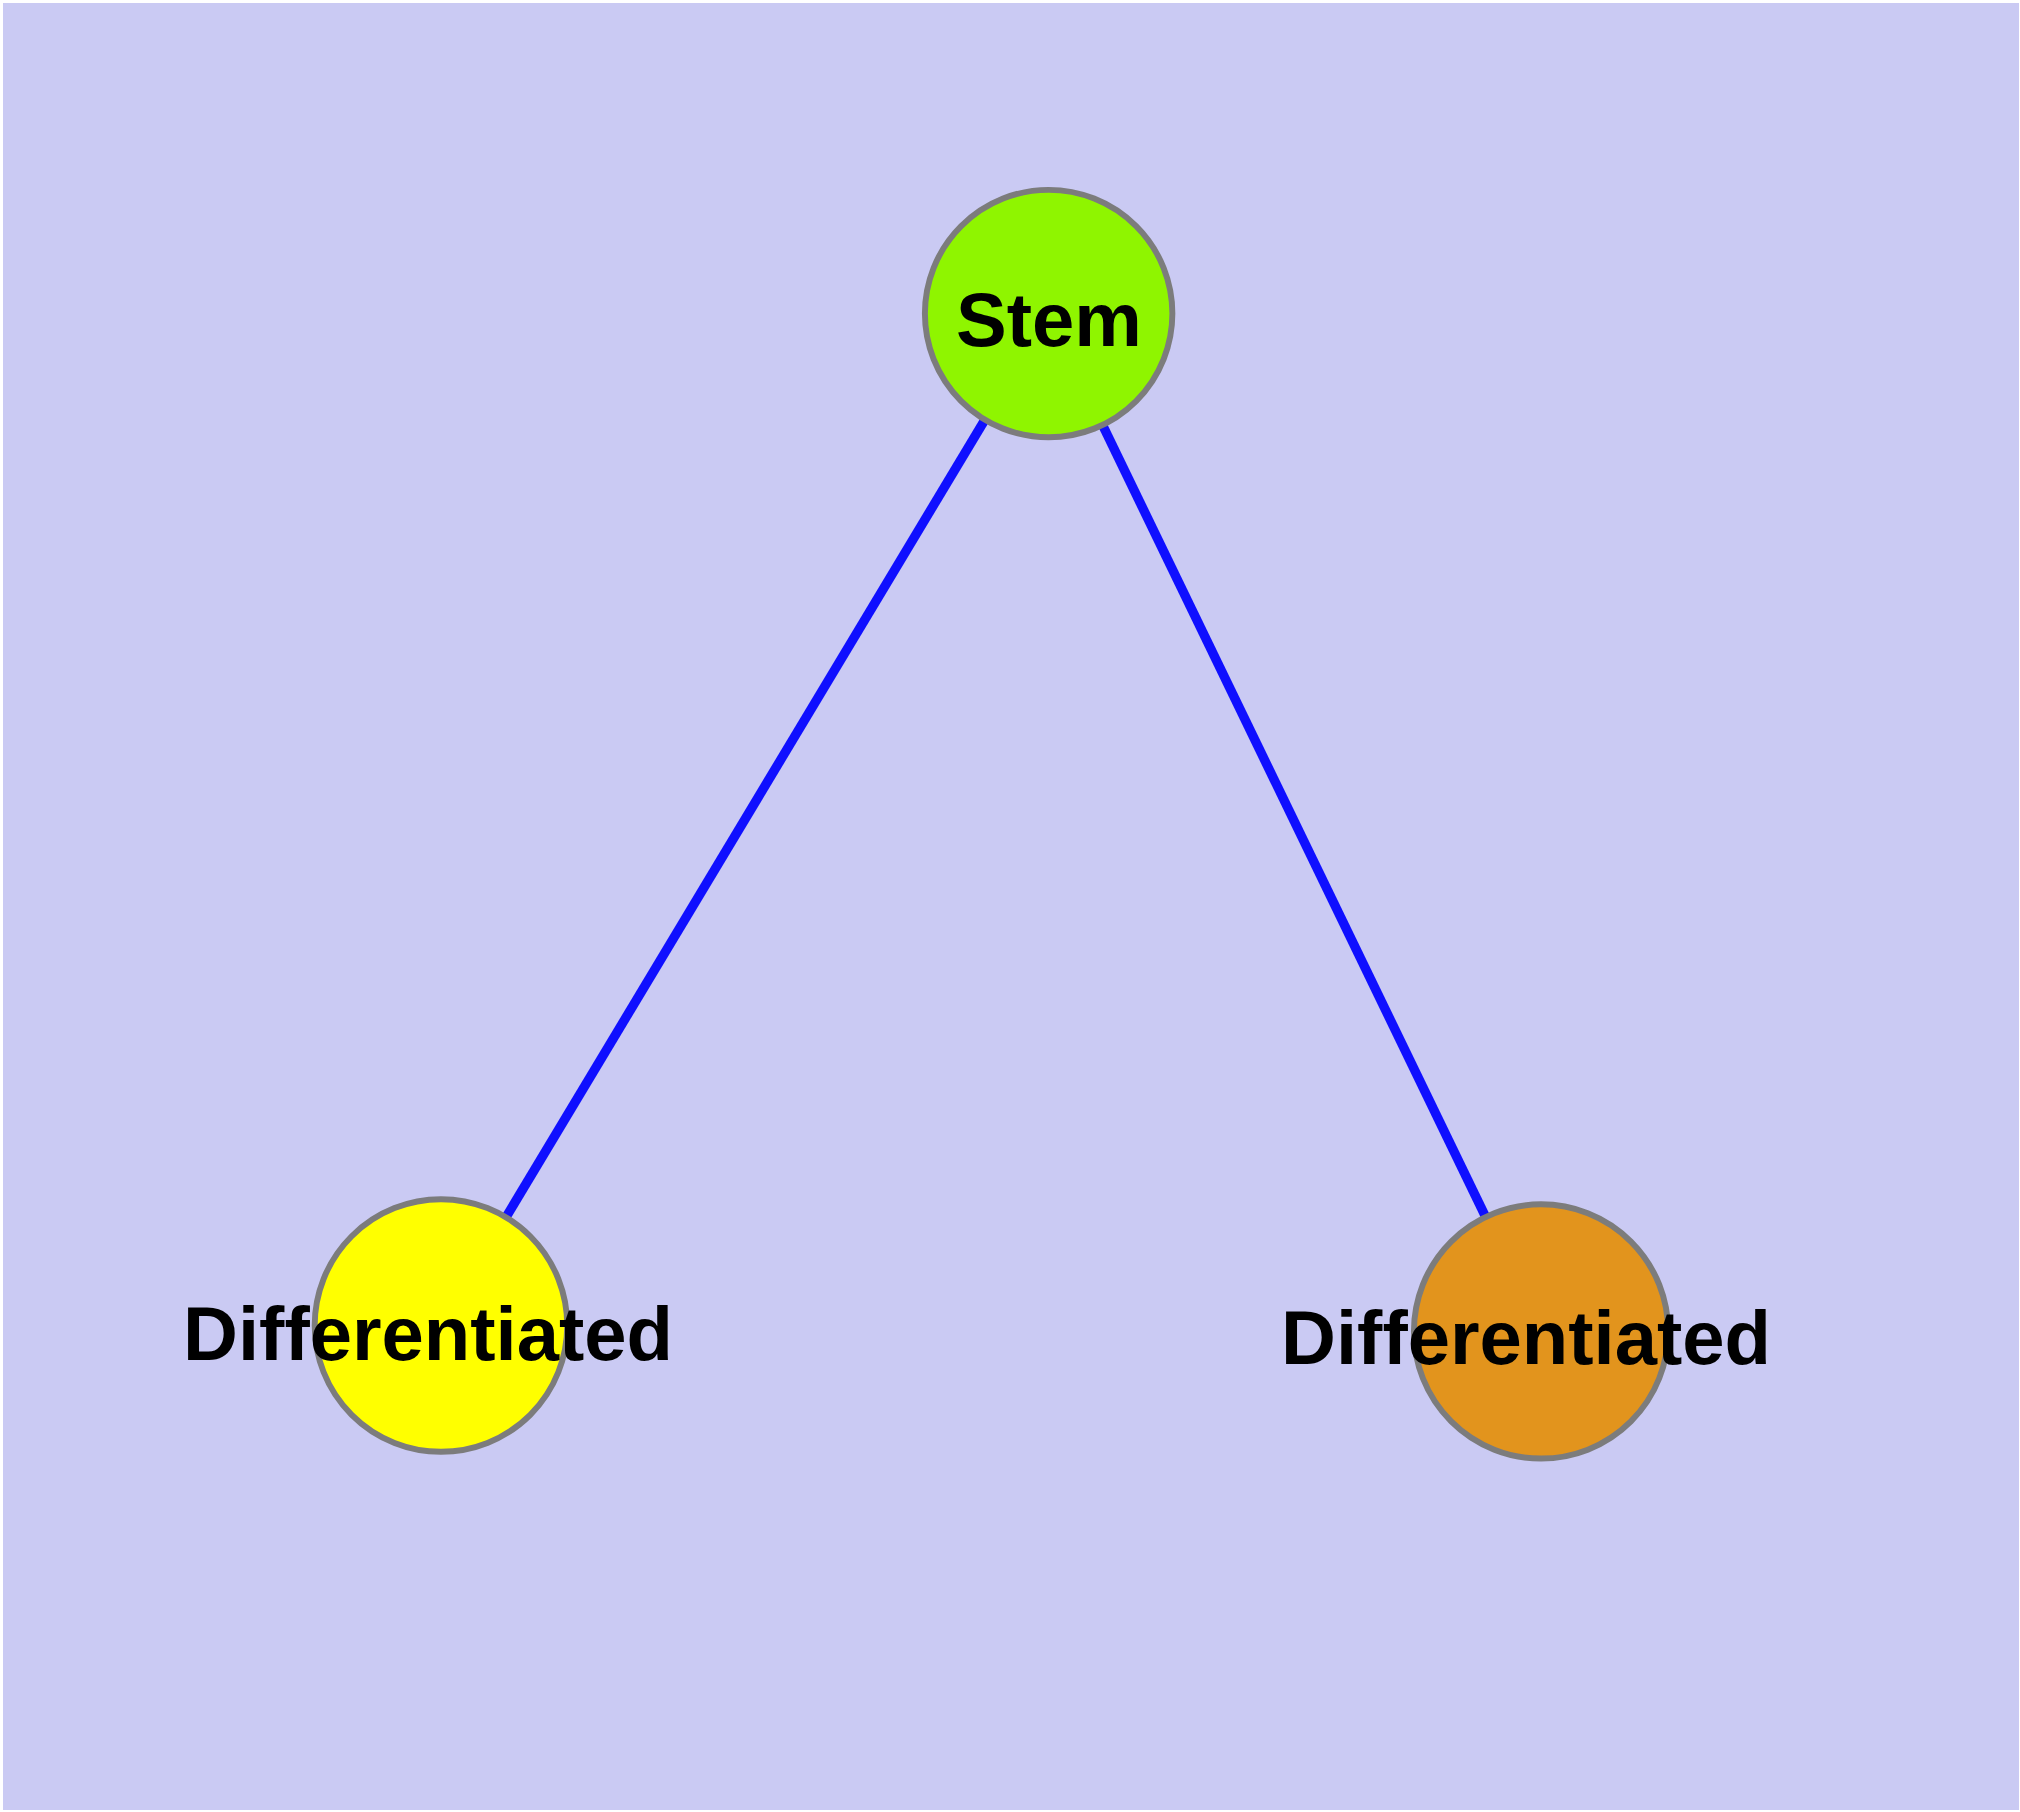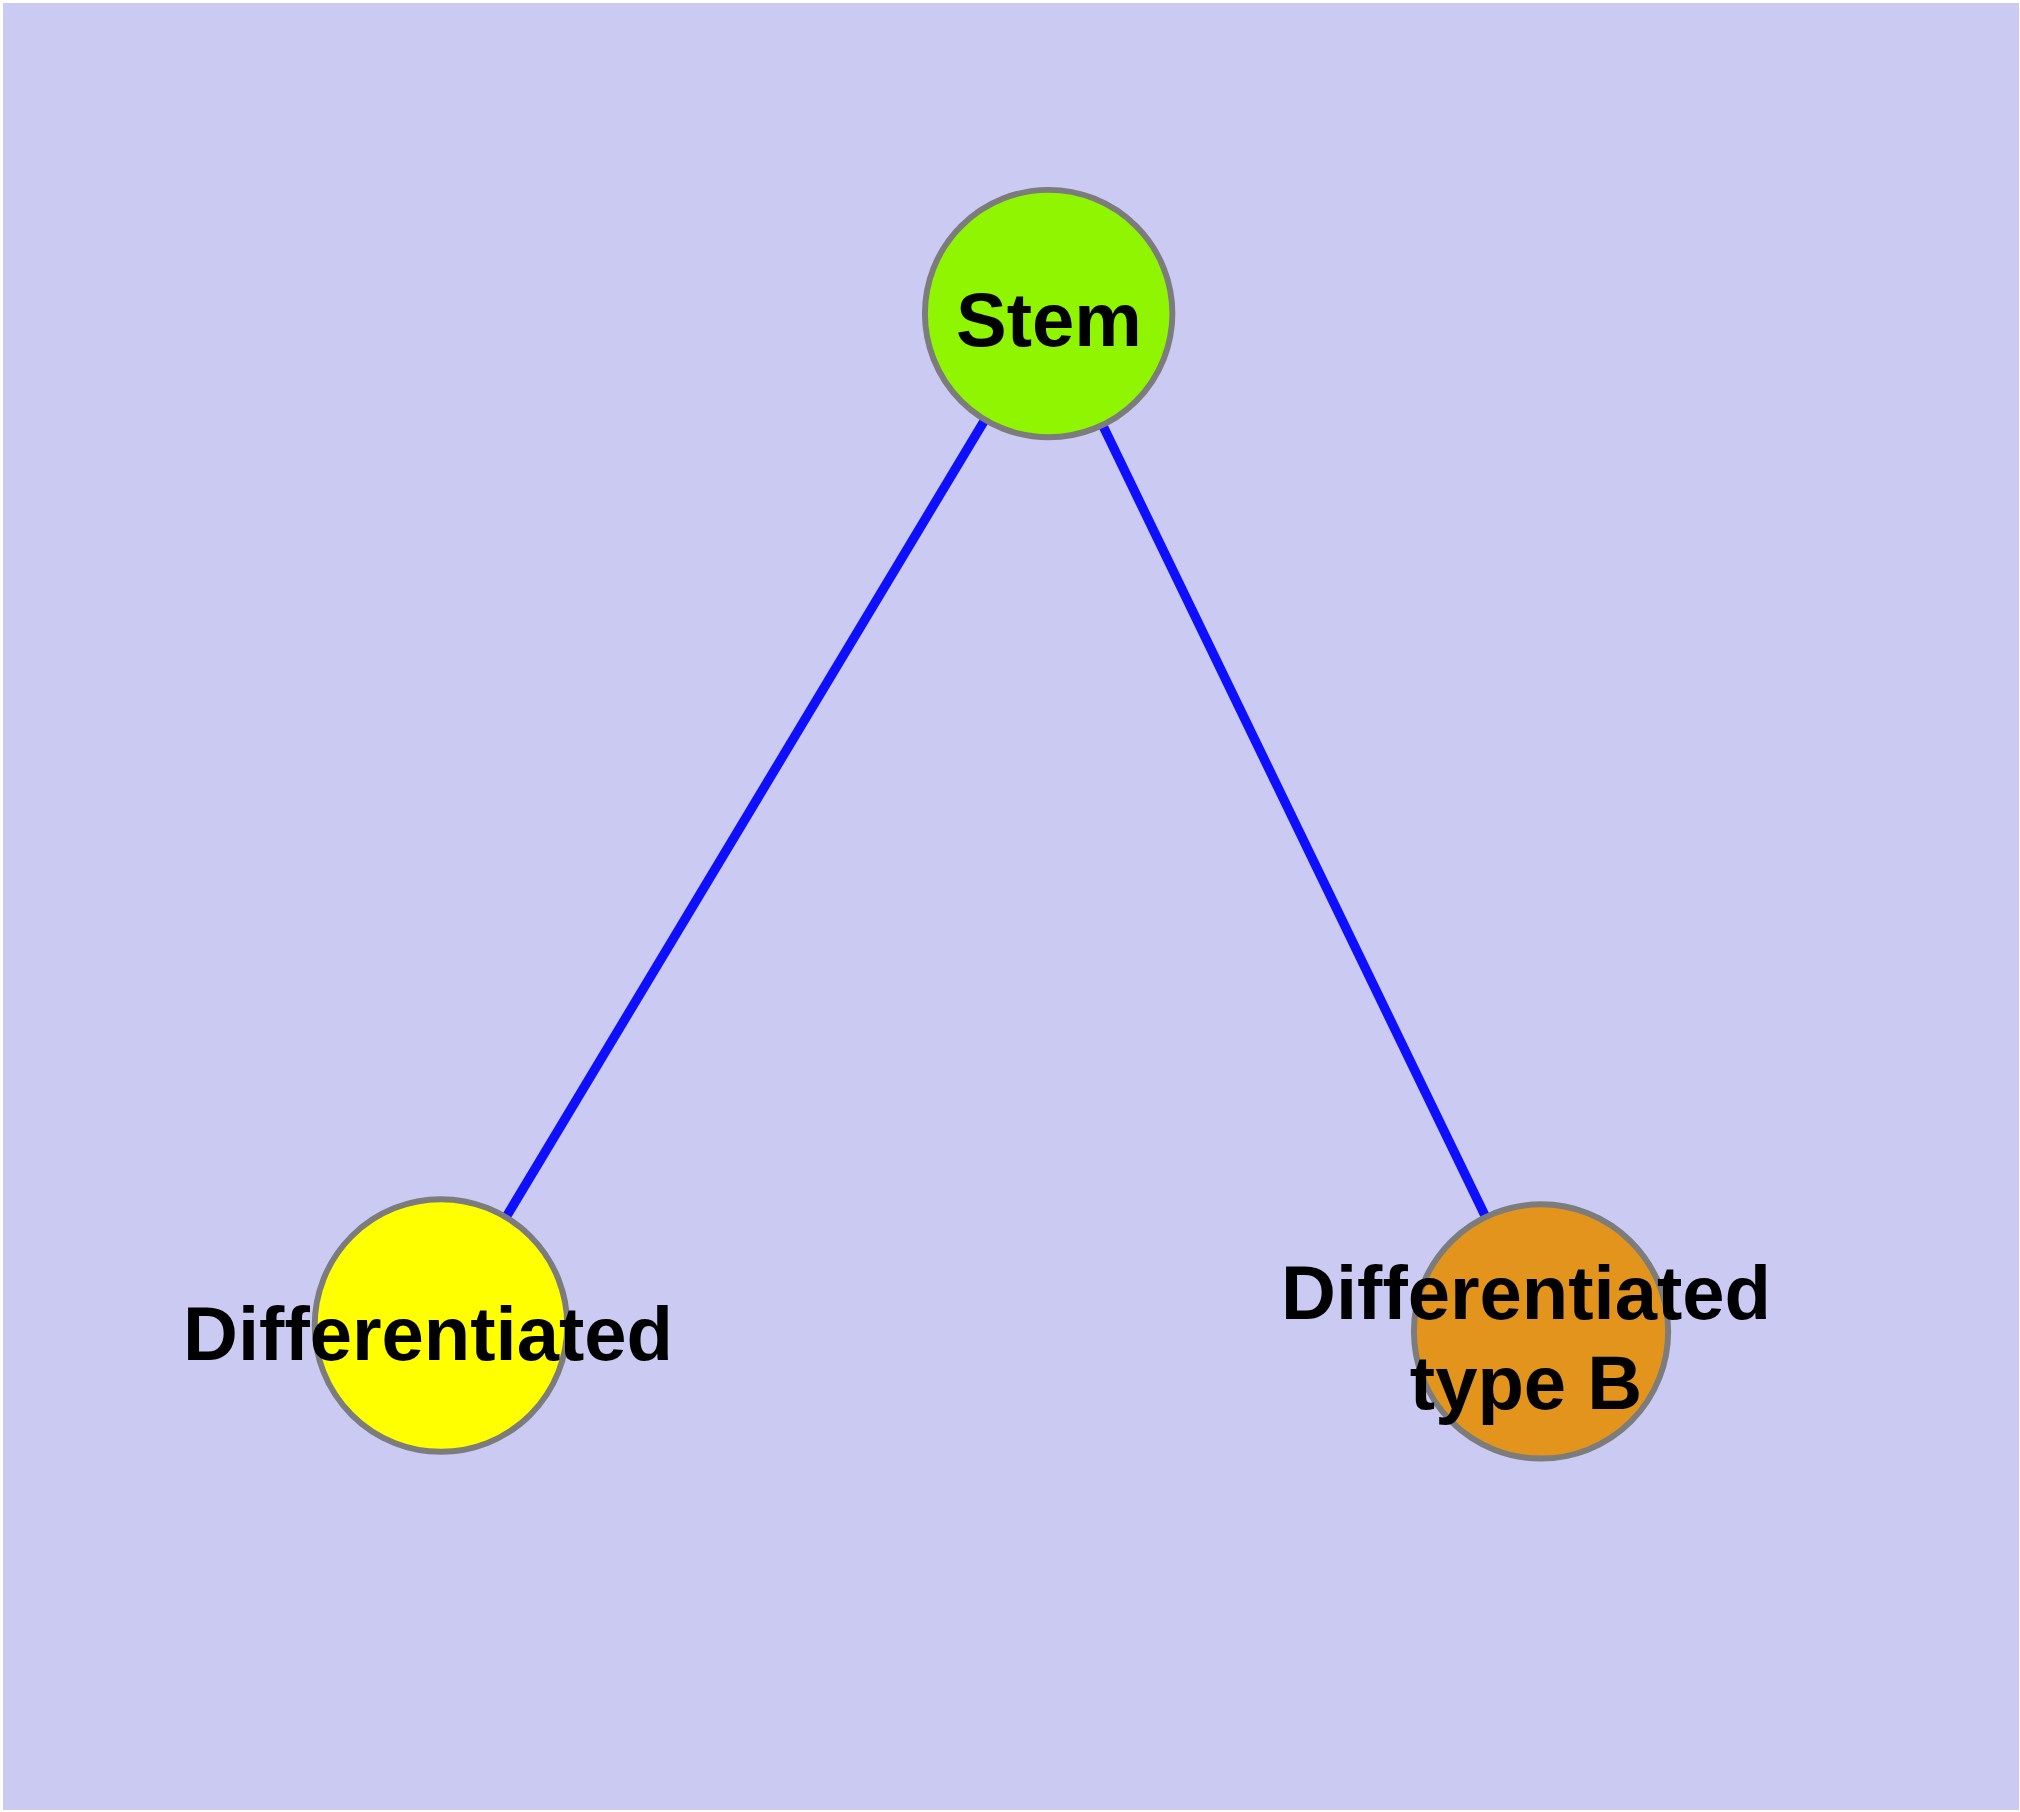--- a/index.html
+++ b/index.html
@@ -56,16 +56,15 @@
   <div class="node-label" style="left: 1049px; top: 320px; color: rgb(0, 0, 0);">
     <div class="label-line">Stem</div>
   </div>
 
   <div class="node-label" style="left: 428px; top: 1334px; color: rgb(0, 0, 0);">
     <div class="label-line">Differentiated</div>
   </div>
 
   <div class="node-label" style="left: 1526px; top: 1338px; color: rgb(0, 0, 0);">
     <div class="label-line">Differentiated</div>
-    <div class="label-line">type B</div>
   </div>
 </div>
 
 
 </body></html>

